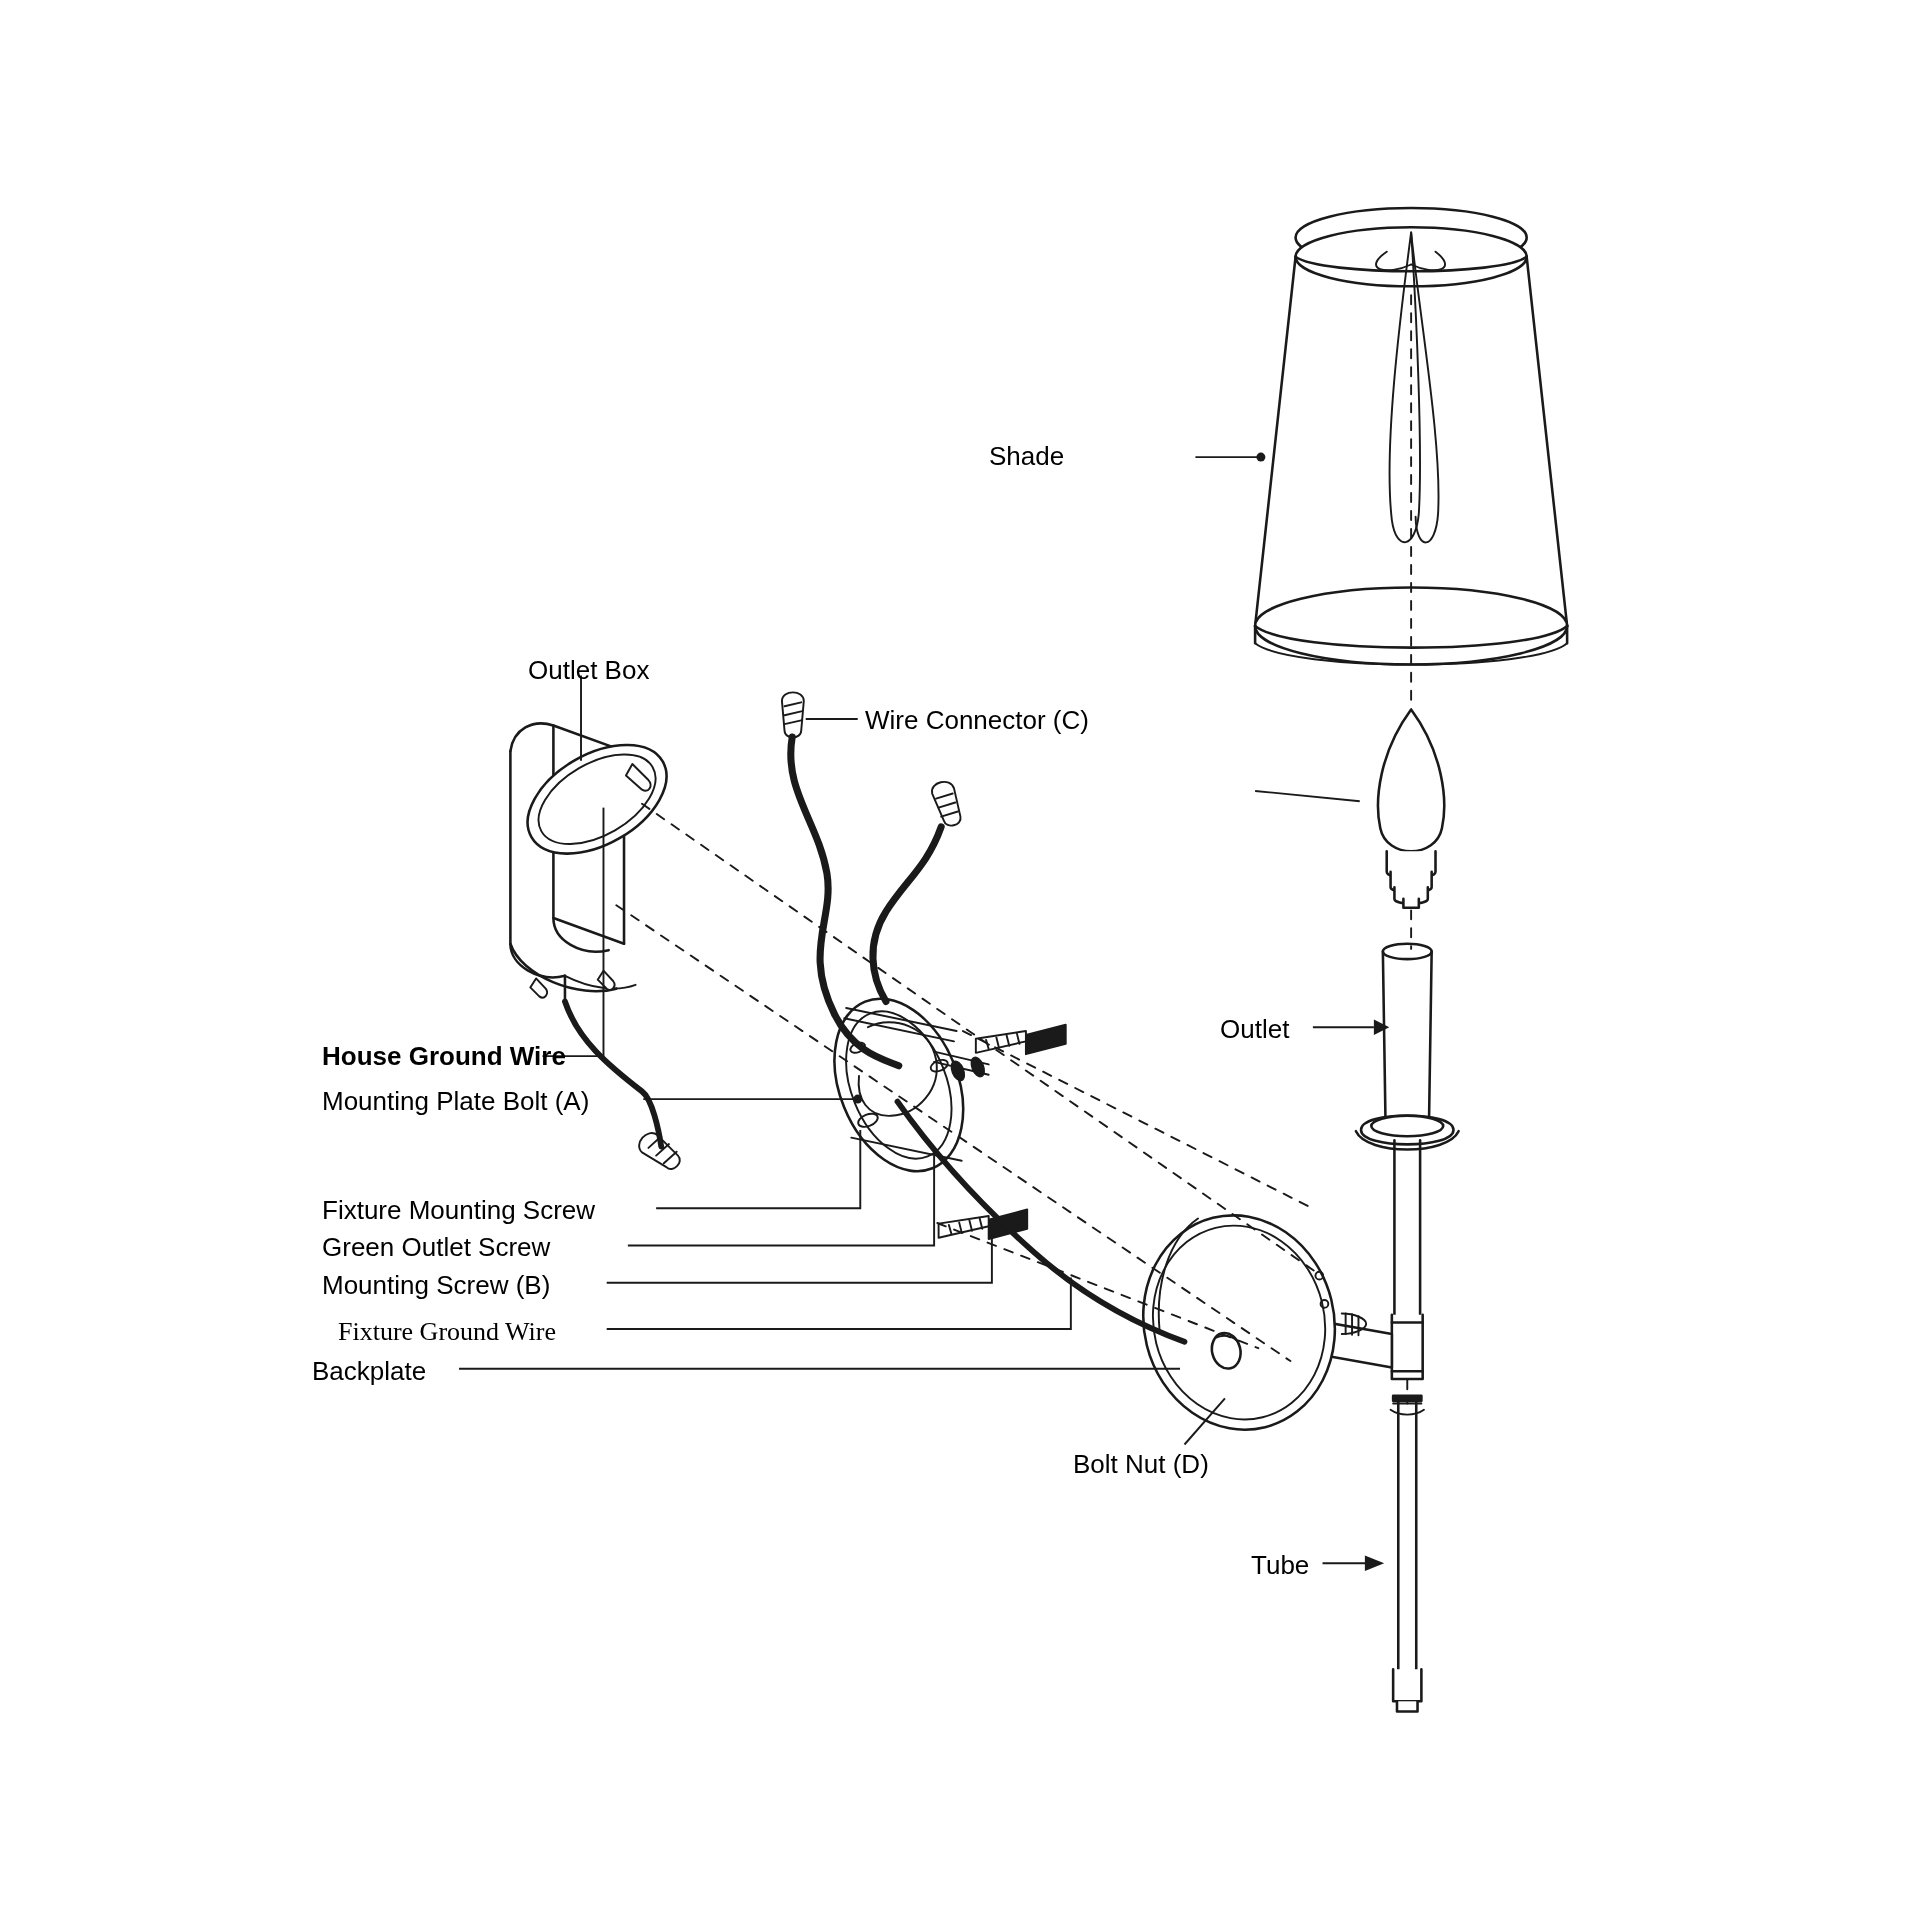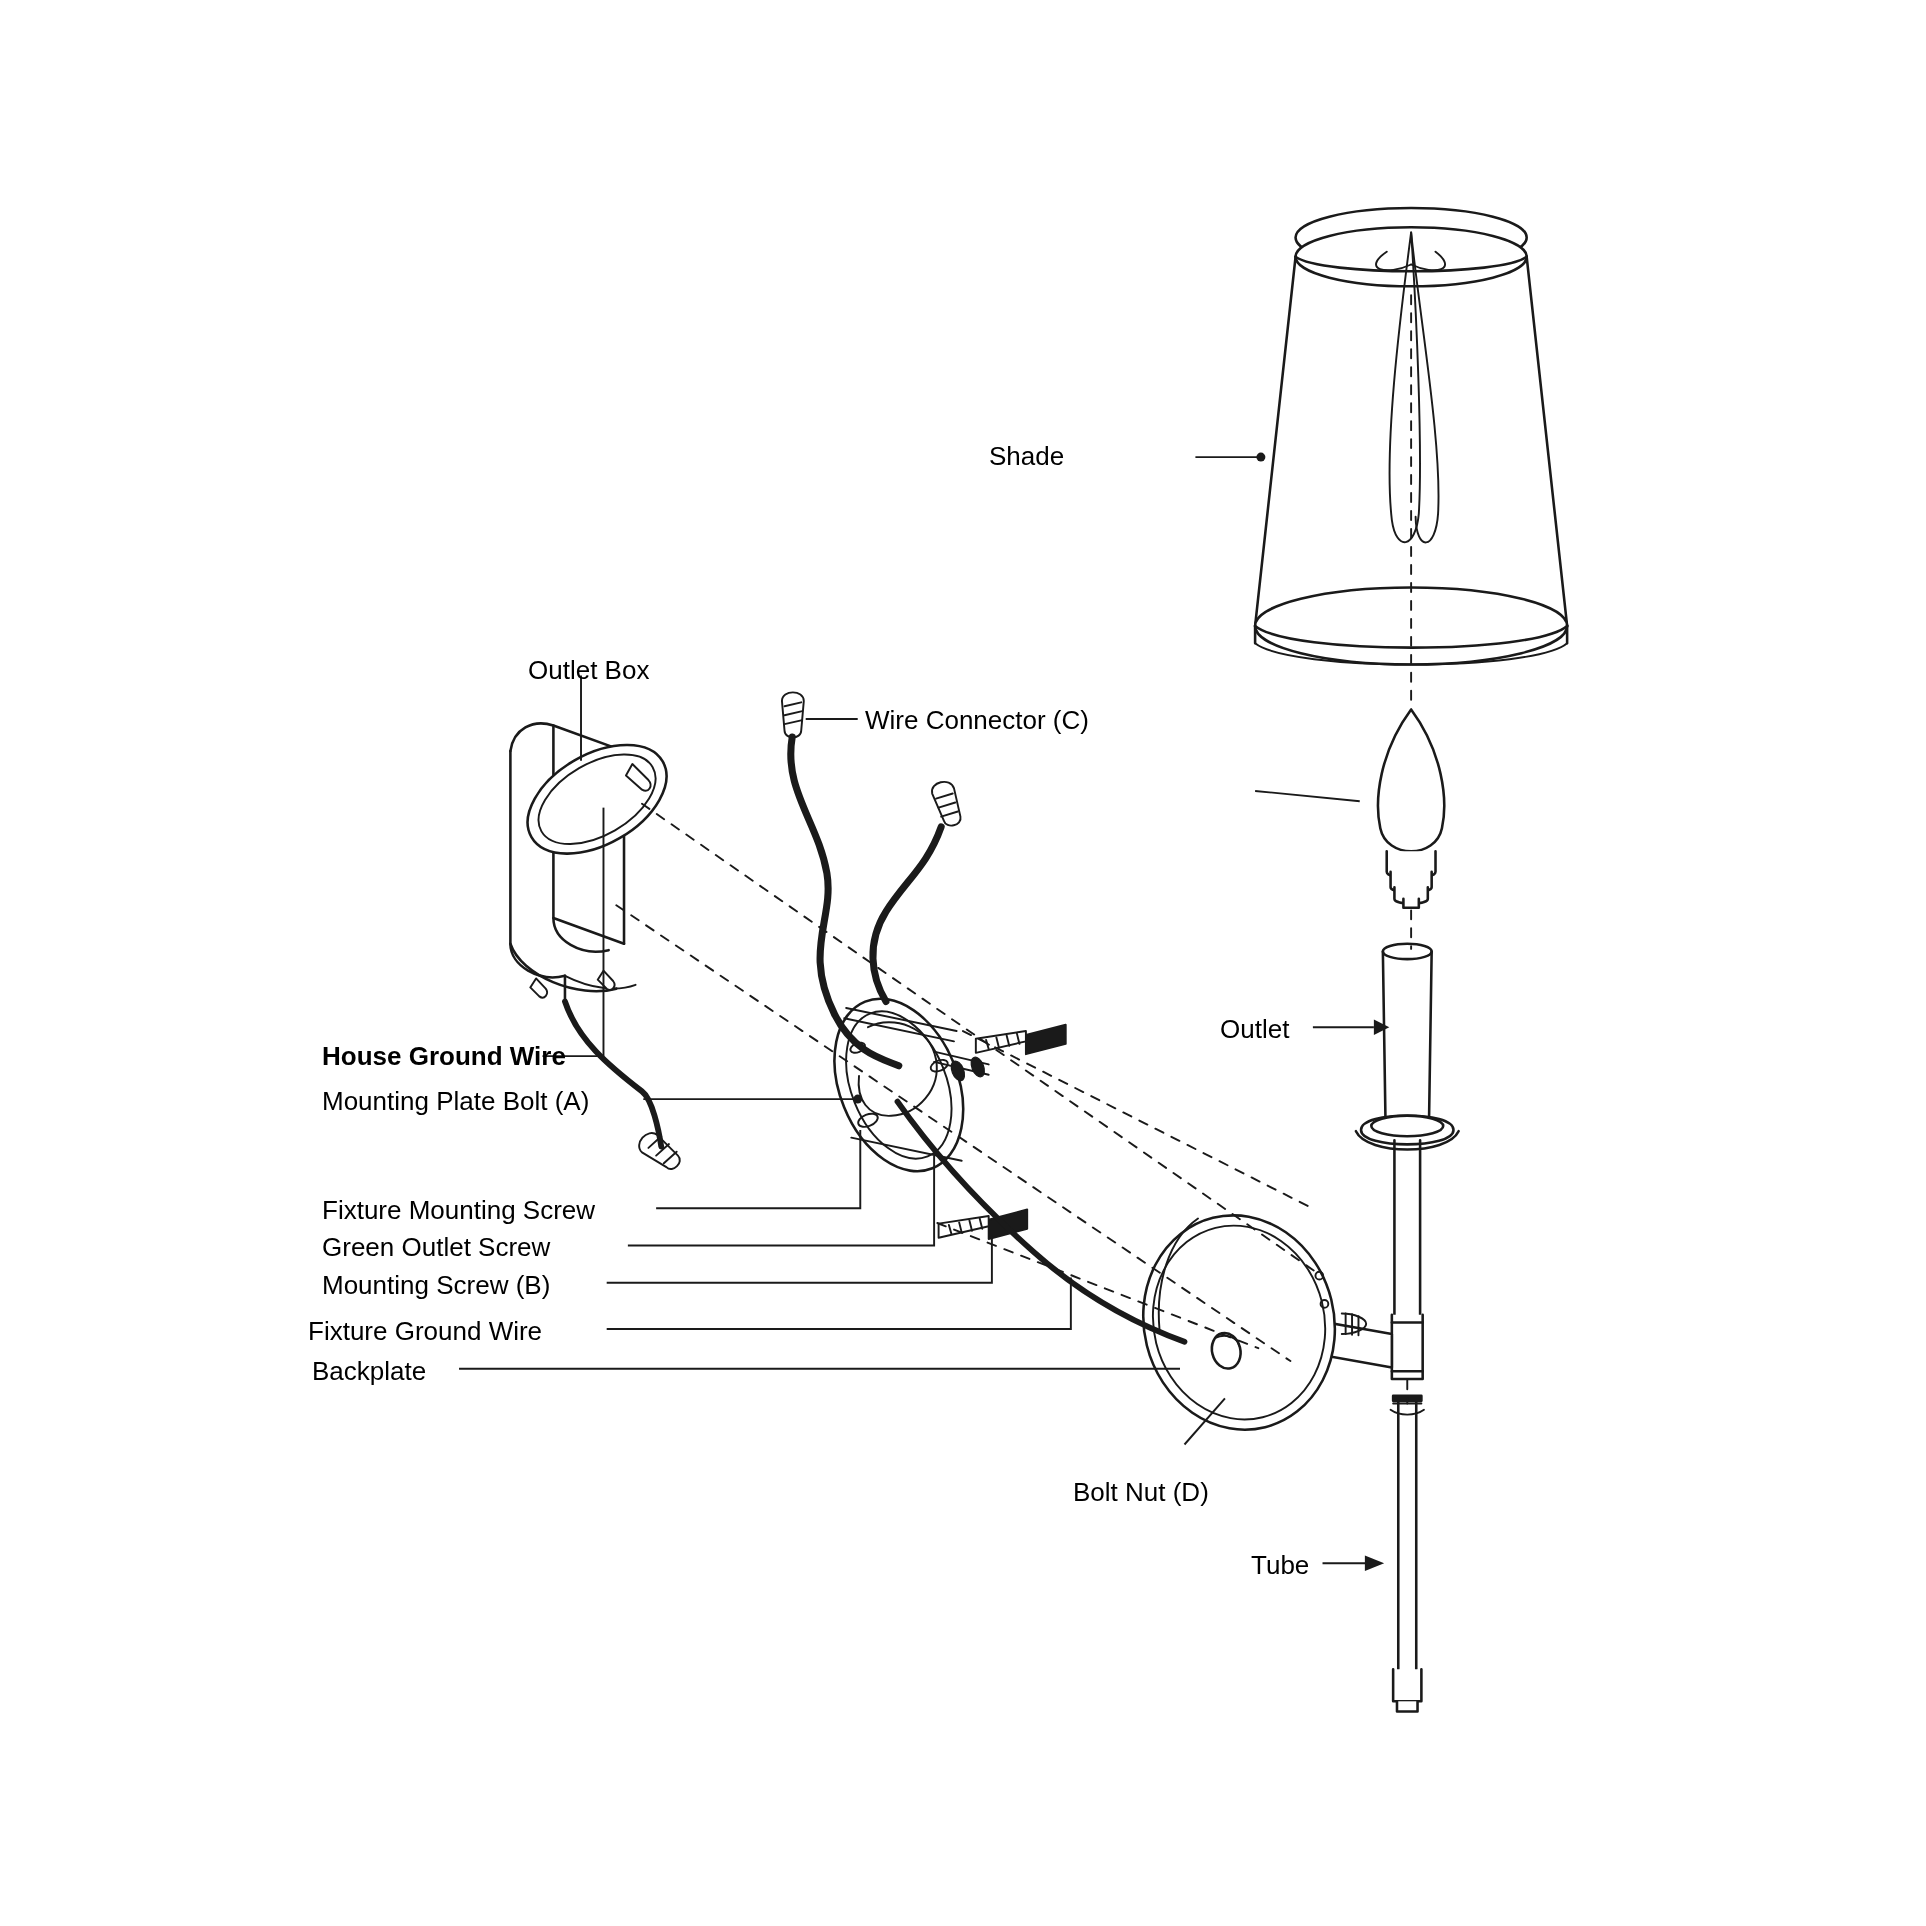--- a/index.html
+++ b/index.html
@@ -214,22 +214,22 @@
   <div class="lbl l" style="left:322px;top:1085px;">Mounting Plate Bolt (A)</div>
 
   <div class="lbl l" style="left:1220px;top:1013px;">Outlet</div>
 
   <div class="lbl l" style="left:322px;top:1194px;">Fixture Mounting Screw</div>
 
   <div class="lbl l" style="left:322px;top:1231px;">Green Outlet Screw</div>
 
   <div class="lbl l" style="left:322px;top:1269px;">Mounting Screw (B)</div>
 
-  <div class="lbl l" style="left:308px;top:1315px;">Fixture Ground Wire</div>
+  <div class="lbl l" style="left:338px;top:1315px;font-family:Liberation Serif, serif;">Fixture Ground Wire</div>
 
   <div class="lbl l" style="left:312px;top:1355px;">Backplate</div>
 
-  <div class="lbl l" style="left:1073px;top:1448px;margin-top:28px;">Bolt Nut (D)</div>
+  <div class="lbl l" style="left:1073px;top:1448px;">Bolt Nut (D)</div>
 
   <div class="lbl l" style="left:1251px;top:1549px;">Tube</div>
 
 </div>
 
 
 </body></html>

